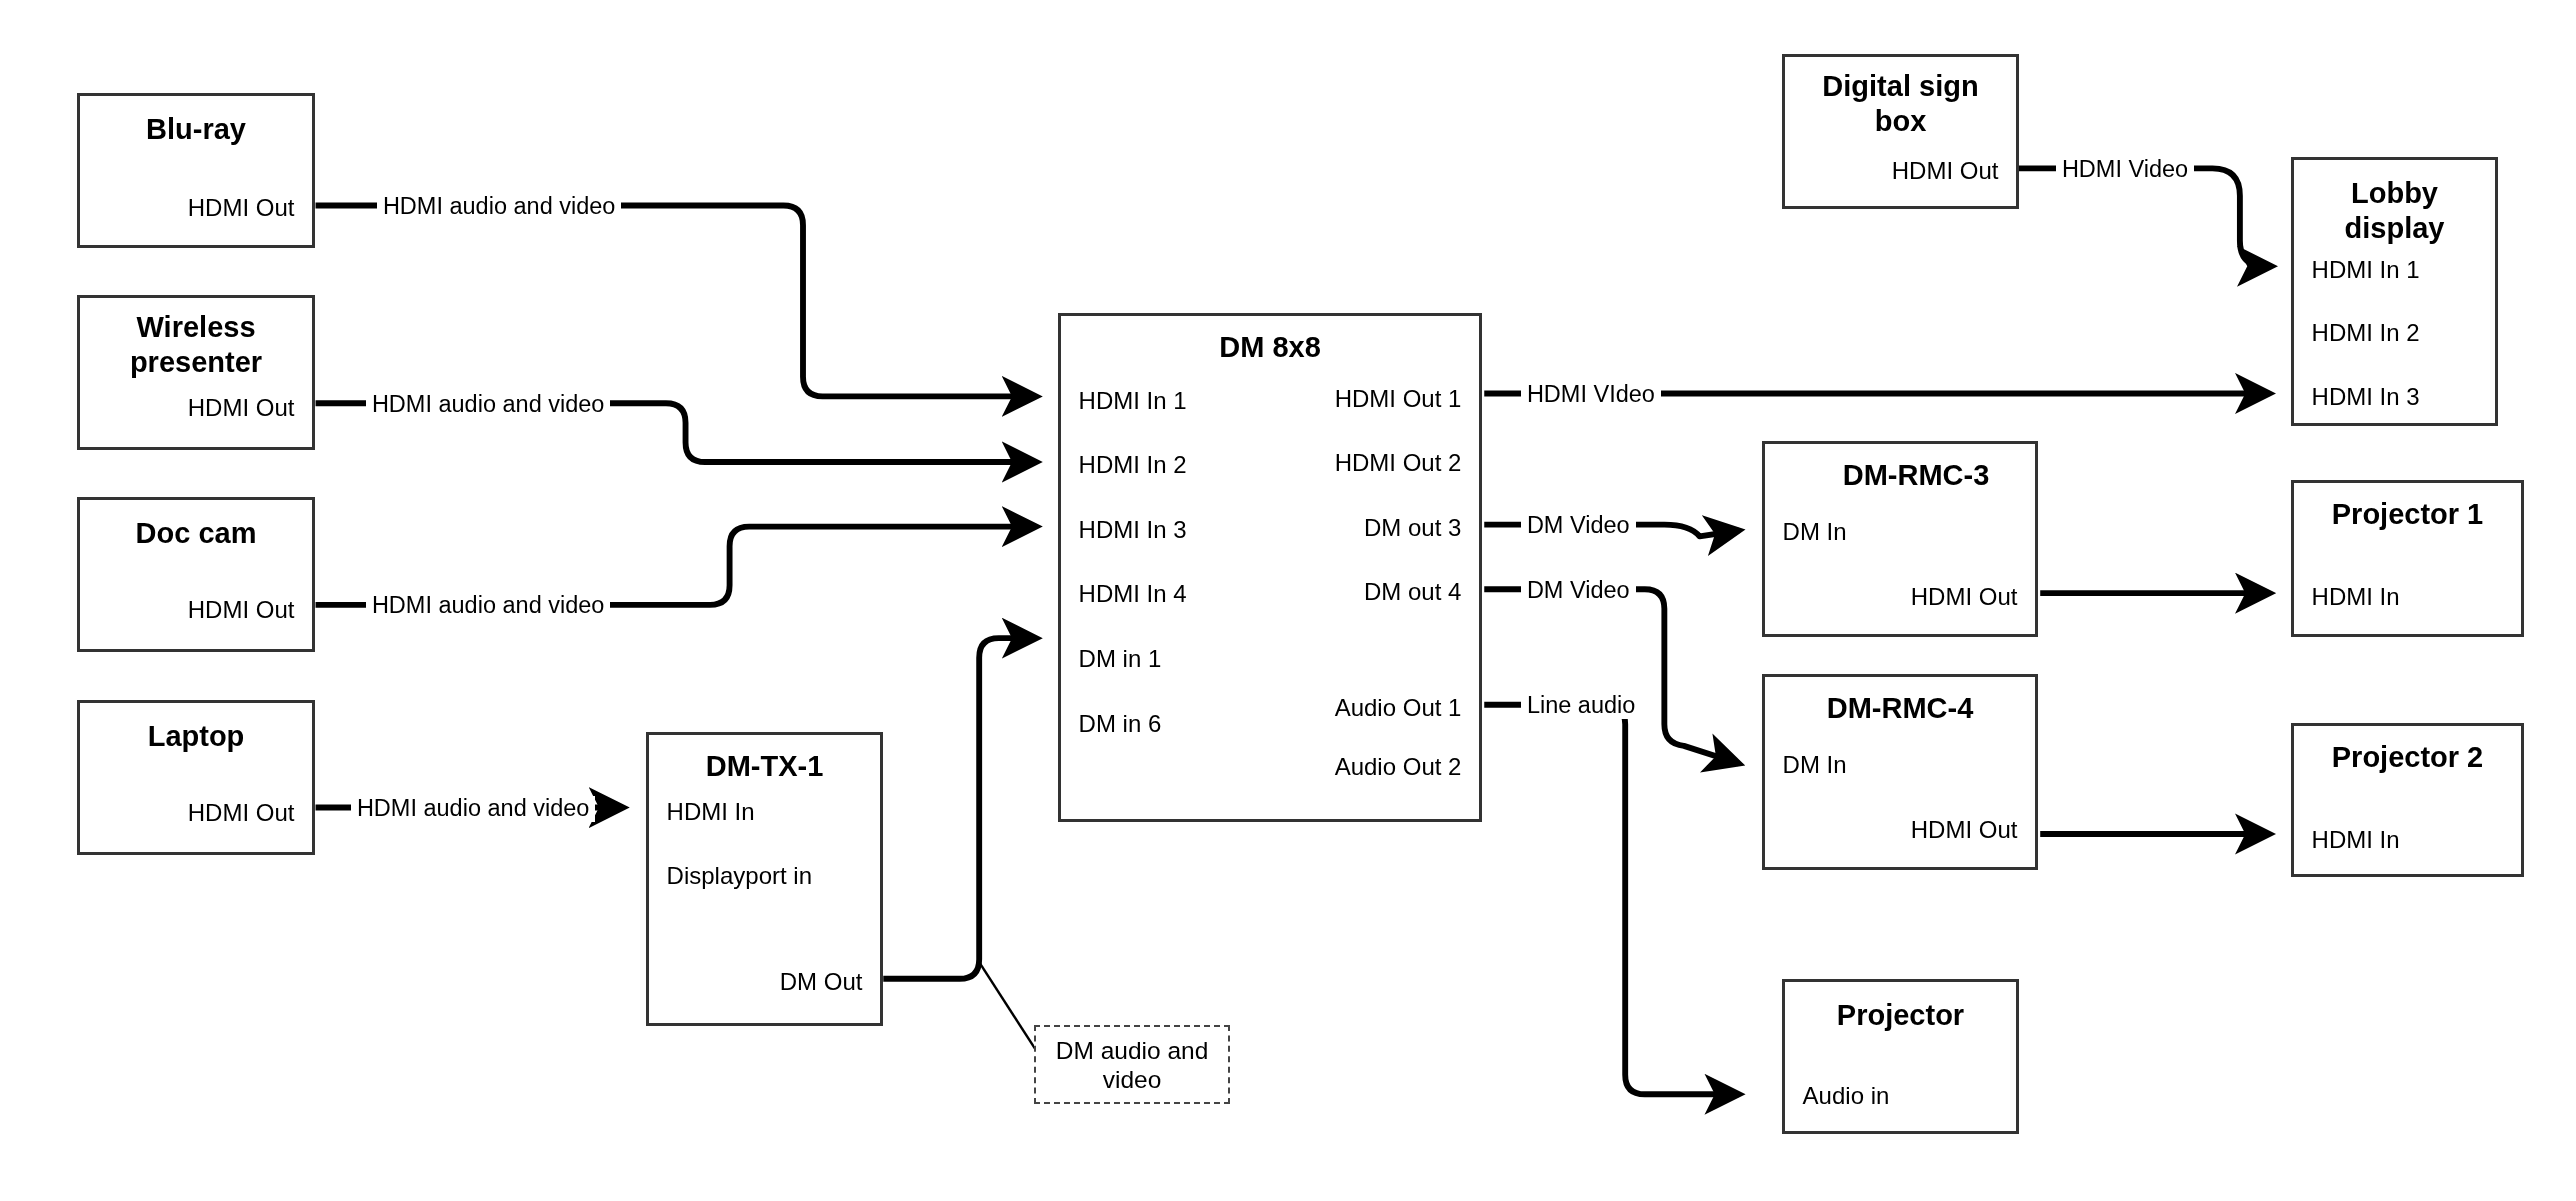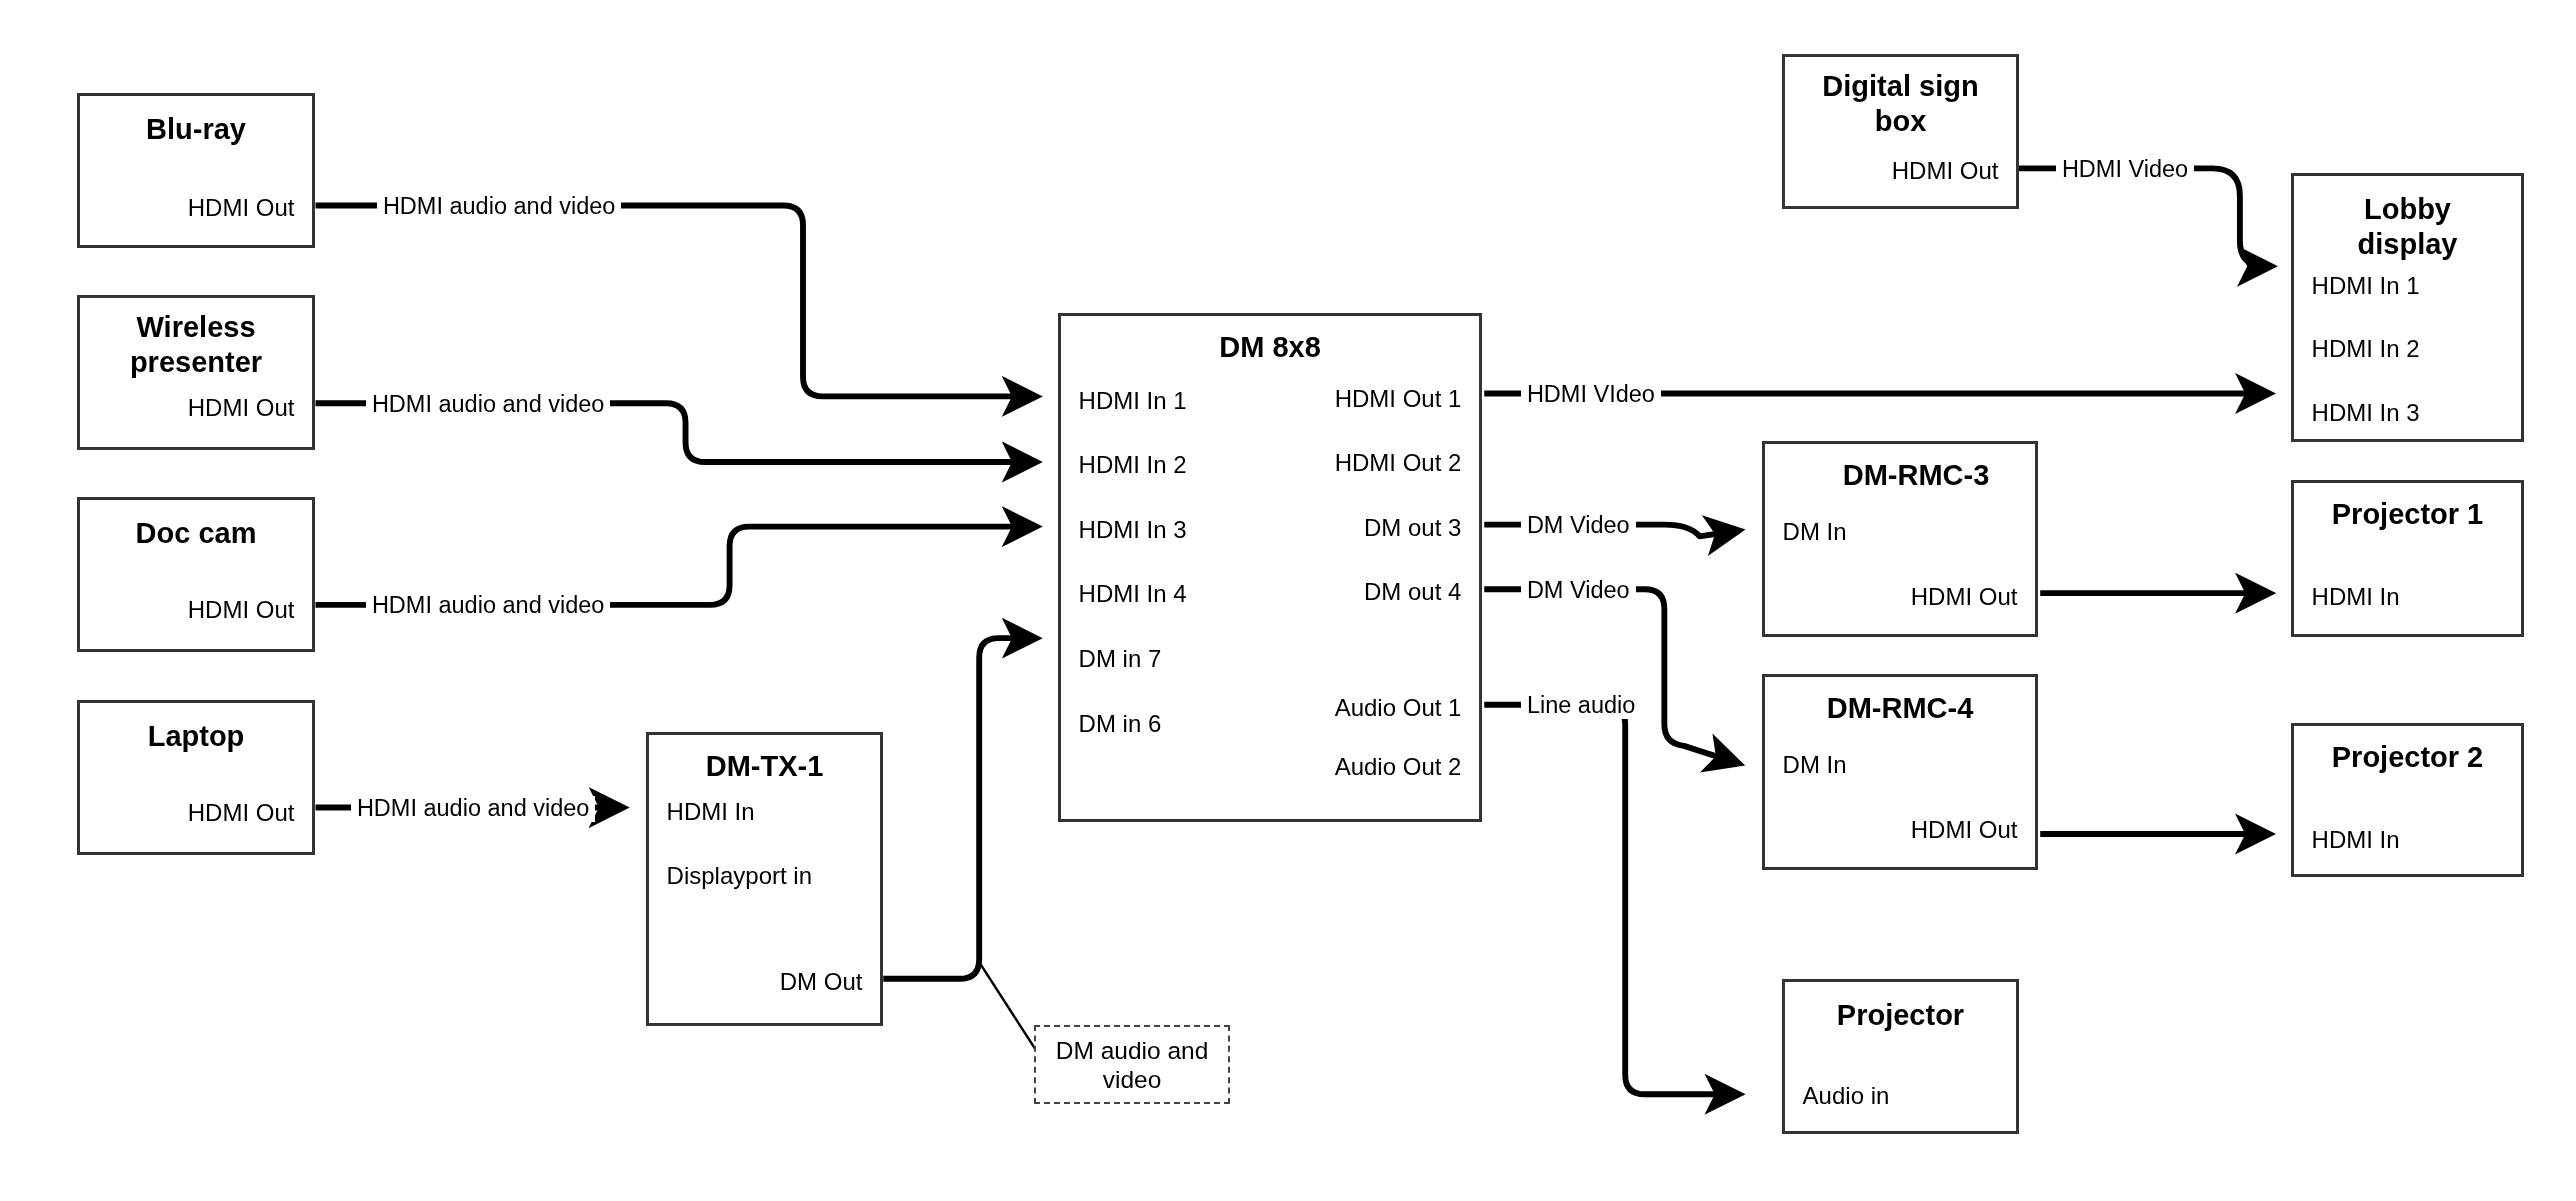--- a/index.html
+++ b/index.html
@@ -146,38 +146,38 @@
     <div class="port port-right" style="top:231px;">DM Out</div>
   </div>
 
   <div class="node" style="left:1058px; top:313px; width:424px; height:509px;">
     <div class="node-title" style="margin-top:13.7px;">DM 8x8</div>
 
     <div class="port port-left" style="top:69px;">HDMI In 1</div>
     <div class="port port-left" style="top:133px;">HDMI In 2</div>
     <div class="port port-left" style="top:198px;">HDMI In 3</div>
     <div class="port port-left" style="top:262px;">HDMI In 4</div>
-    <div class="port port-left" style="top:327px;">DM in 7</div>
+    <div class="port port-left" style="top:327px;">DM in 1</div>
     <div class="port port-left" style="top:392px;">DM in 6</div>
 
     <div class="port port-right" style="top:67px;">HDMI Out 1</div>
     <div class="port port-right" style="top:131px;">HDMI Out 2</div>
     <div class="port port-right" style="top:196px;">DM out 3</div>
     <div class="port port-right" style="top:260px;">DM out 4</div>
     <div class="port port-right" style="top:376px;">Audio Out 1</div>
     <div class="port port-right" style="top:435px;">Audio Out 2</div>
   </div>
 
   <div class="node" style="left:1782px; top:54px; width:237px; height:155px;">
     <div class="node-title" style="margin-top:11.7px;">Digital sign
 box</div>
     <div class="port port-right" style="top:98px;">HDMI Out</div>
   </div>
 
-  <div class="node" style="left:2291px; top:157px; width:233px; height:269px;margin-top:16px;">
+  <div class="node" style="left:2291px; top:157px; width:207px; height:269px;">
     <div class="node-title" style="margin-top:15.7px;">Lobby
 display</div>
     <div class="port port-left" style="top:94px;">HDMI In 1</div>
     <div class="port port-left" style="top:157px;">HDMI In 2</div>
     <div class="port port-left" style="top:221px;">HDMI In 3</div>
   </div>
 
   <div class="node" style="left:1762px; top:441px; width:276px; height:196px;">
     <div class="node-title" style="margin-top:13.7px;padding-left:32px;">DM-RMC-3</div>
     <div class="port port-left" style="top:72px;">DM In</div>

